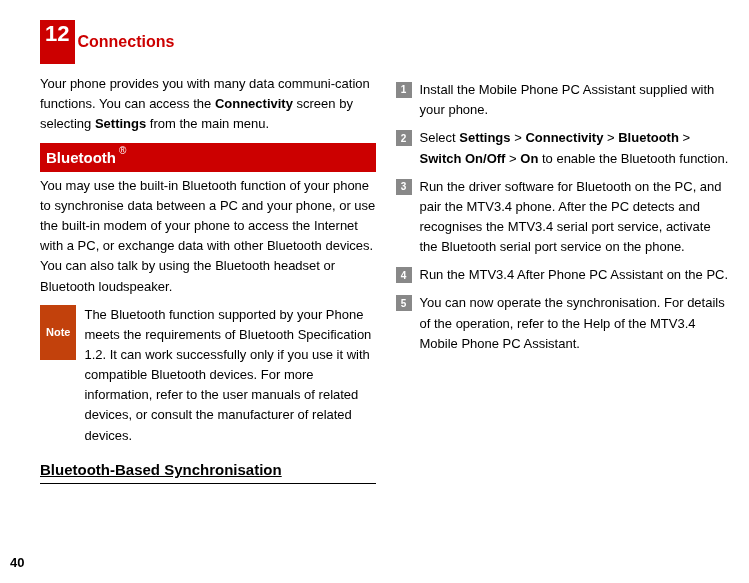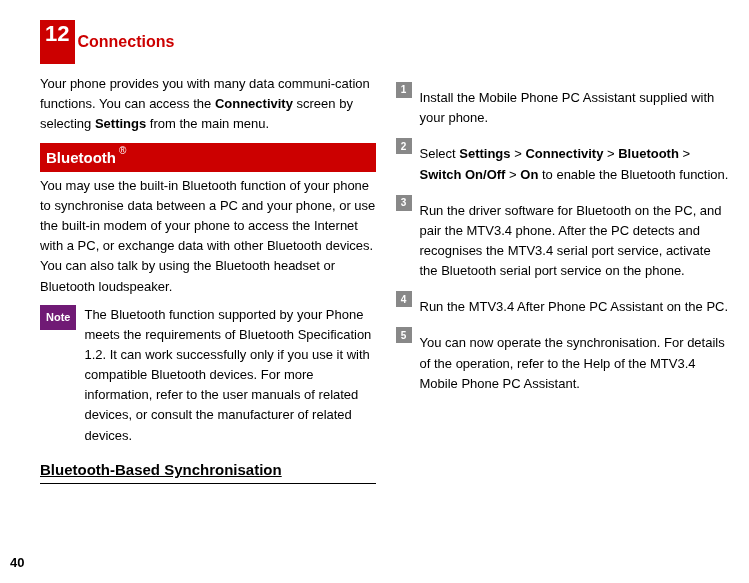--- a/index.html
+++ b/index.html
@@ -62,25 +62,25 @@
       font-size: 10px;
       font-weight: normal;
       line-height: 1;
     }
     .note-block {
       display: flex;
       align-items: flex-start;
       margin: 8px 0 12px 0;
     }
     .note-label {
-      background: #701a75;
+      background: #c2410c;
       color: #fff;
       font-size: 11px;
       font-weight: bold;
-      padding: 4px 6px;
+      padding: 19px 6px;
       flex-shrink: 0;
       margin-right: 8px;
     }
     .note-text {
       flex: 1;
     }
     .subhead {
       font-weight: bold;
       font-size: 15px;
       margin: 10px 0 2px 0;
@@ -108,21 +108,21 @@
       font-weight: bold;
       width: 16px;
       height: 16px;
       display: flex;
       align-items: center;
       justify-content: center;
       margin-right: 8px;
       flex-shrink: 0;
       margin-top: 2px;
     }
-    .step-text { flex: 1; margin-top: 8px; }
+    .step-text { flex: 1; }
     .page-num {
       position: absolute;
       left: 10px;
       bottom: 10px;
       font-weight: bold;
       font-size: 13px;
     }
     b, strong { font-weight: bold; }
   </style>
 </head>

